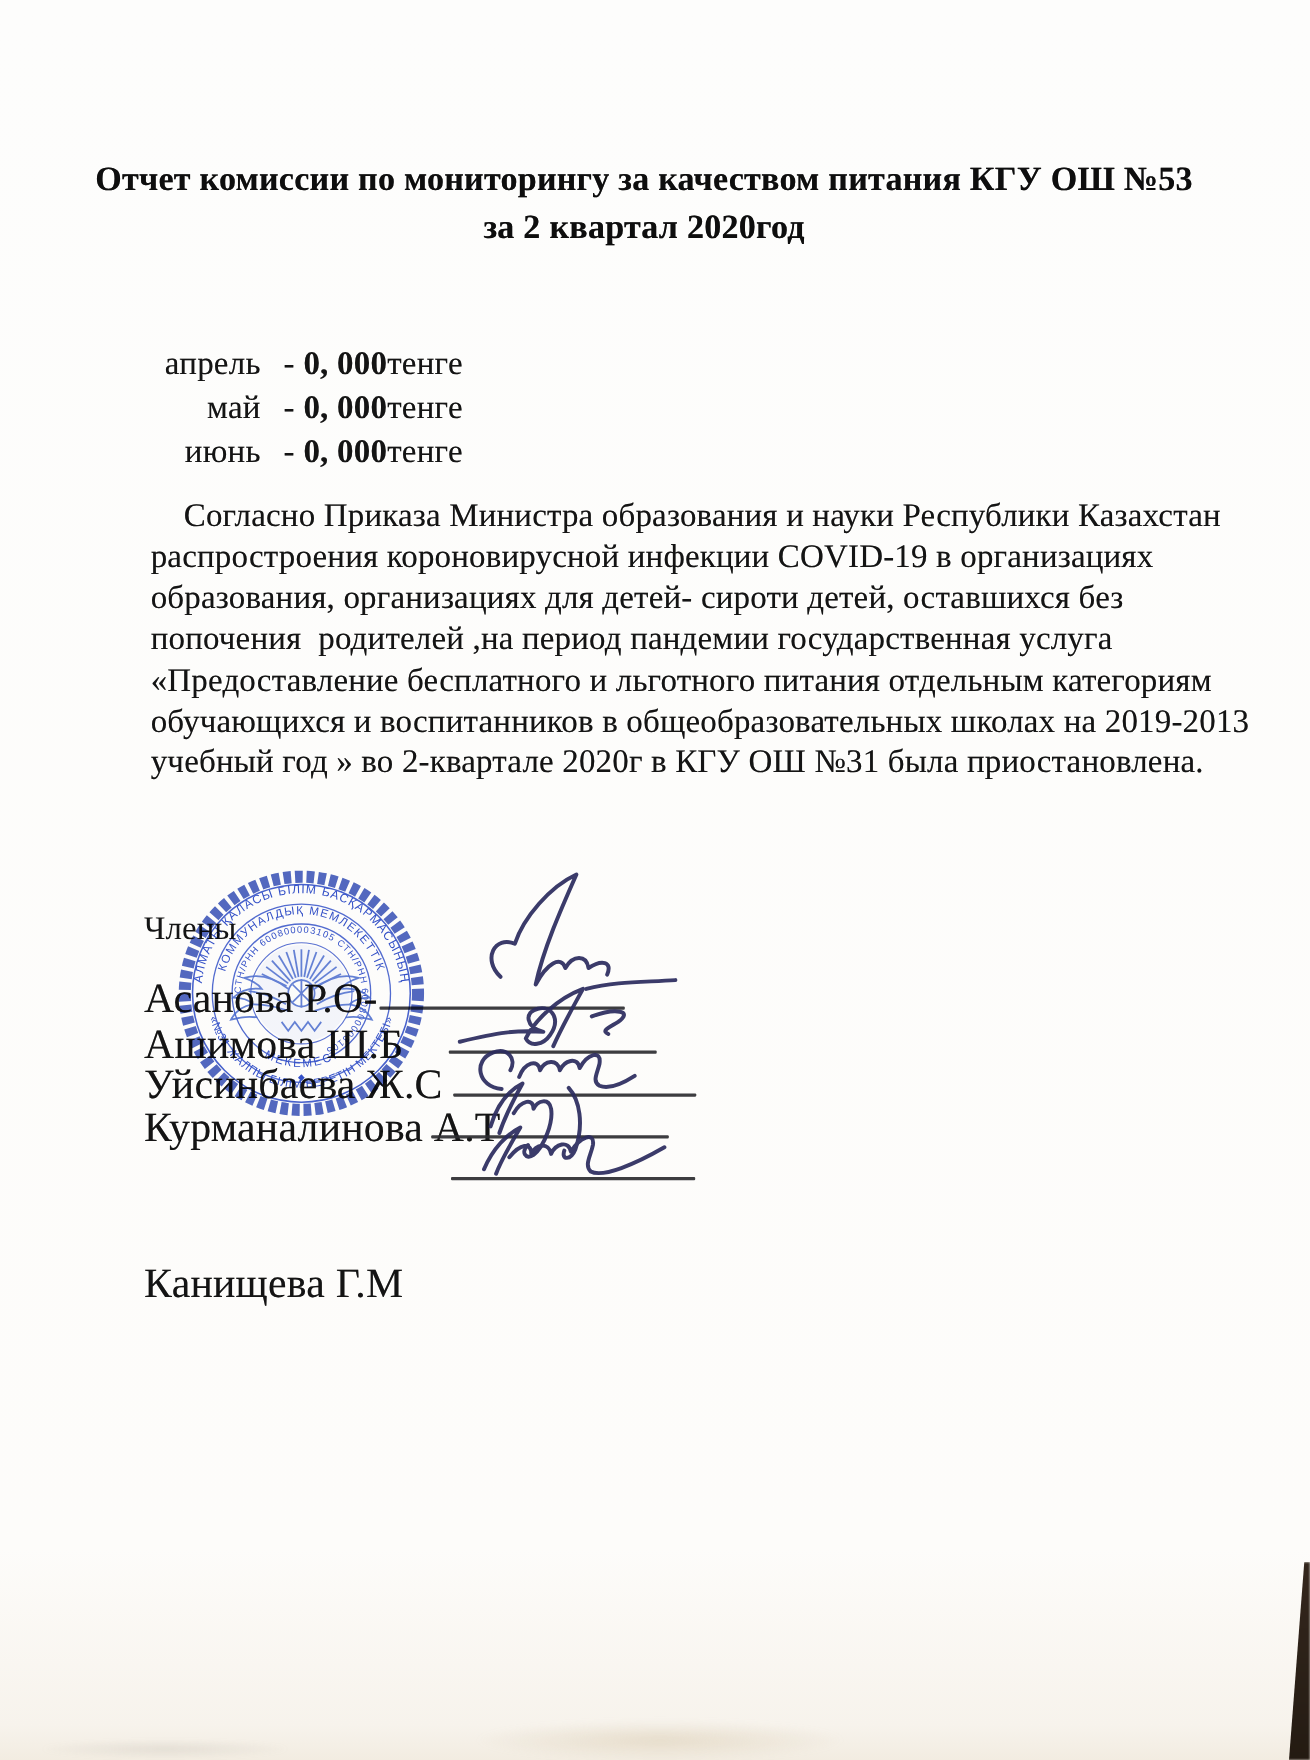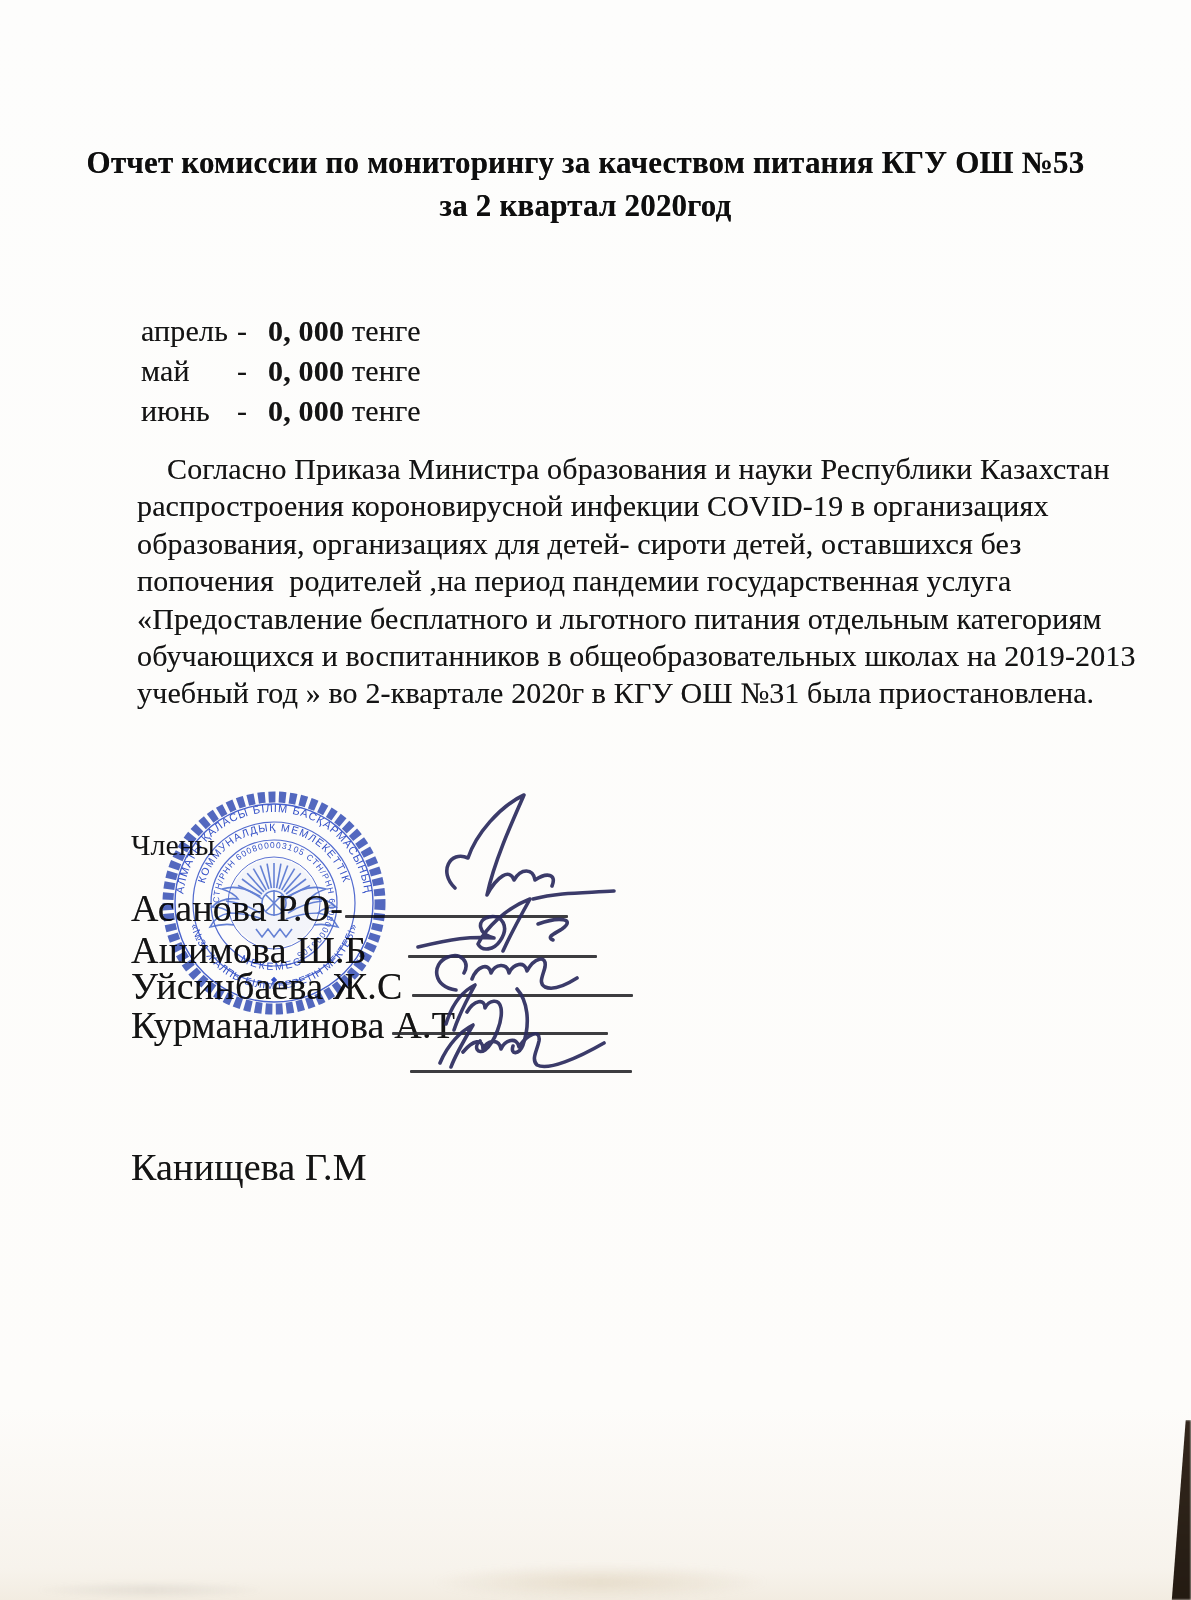--- a/index.html
+++ b/index.html
@@ -42,21 +42,21 @@
     font-size:30px;line-height:40px;letter-spacing:.2px;
     text-shadow:0 0 .5px rgba(0,0,0,.45);
   }
   .intro .pre, .months .pre, .para .line{white-space:pre;}
   .b{font-weight:bold;}
   .months{
     position:absolute;left:141px;top:314px;
     font-size:30px;letter-spacing:.2px;
     text-shadow:0 0 .5px rgba(0,0,0,.45);
   }
-  .months .row{display:flex;height:40px;align-items:baseline;}
+  .months .row{display:flex;height:40px;align-items:baseline;text-align:right;}
   .months .c-month{width:96px;}
   .months .c-dash{width:31px;}
   .months .c-amount{width:84px;font-weight:bold;}
   .para{
     position:absolute;left:137px;top:450px;
     font-size:30px;line-height:37.4px;letter-spacing:.15px;
     text-shadow:0 0 .5px rgba(0,0,0,.45);
   }
   .para .line.indent{padding-left:30px;}
   

